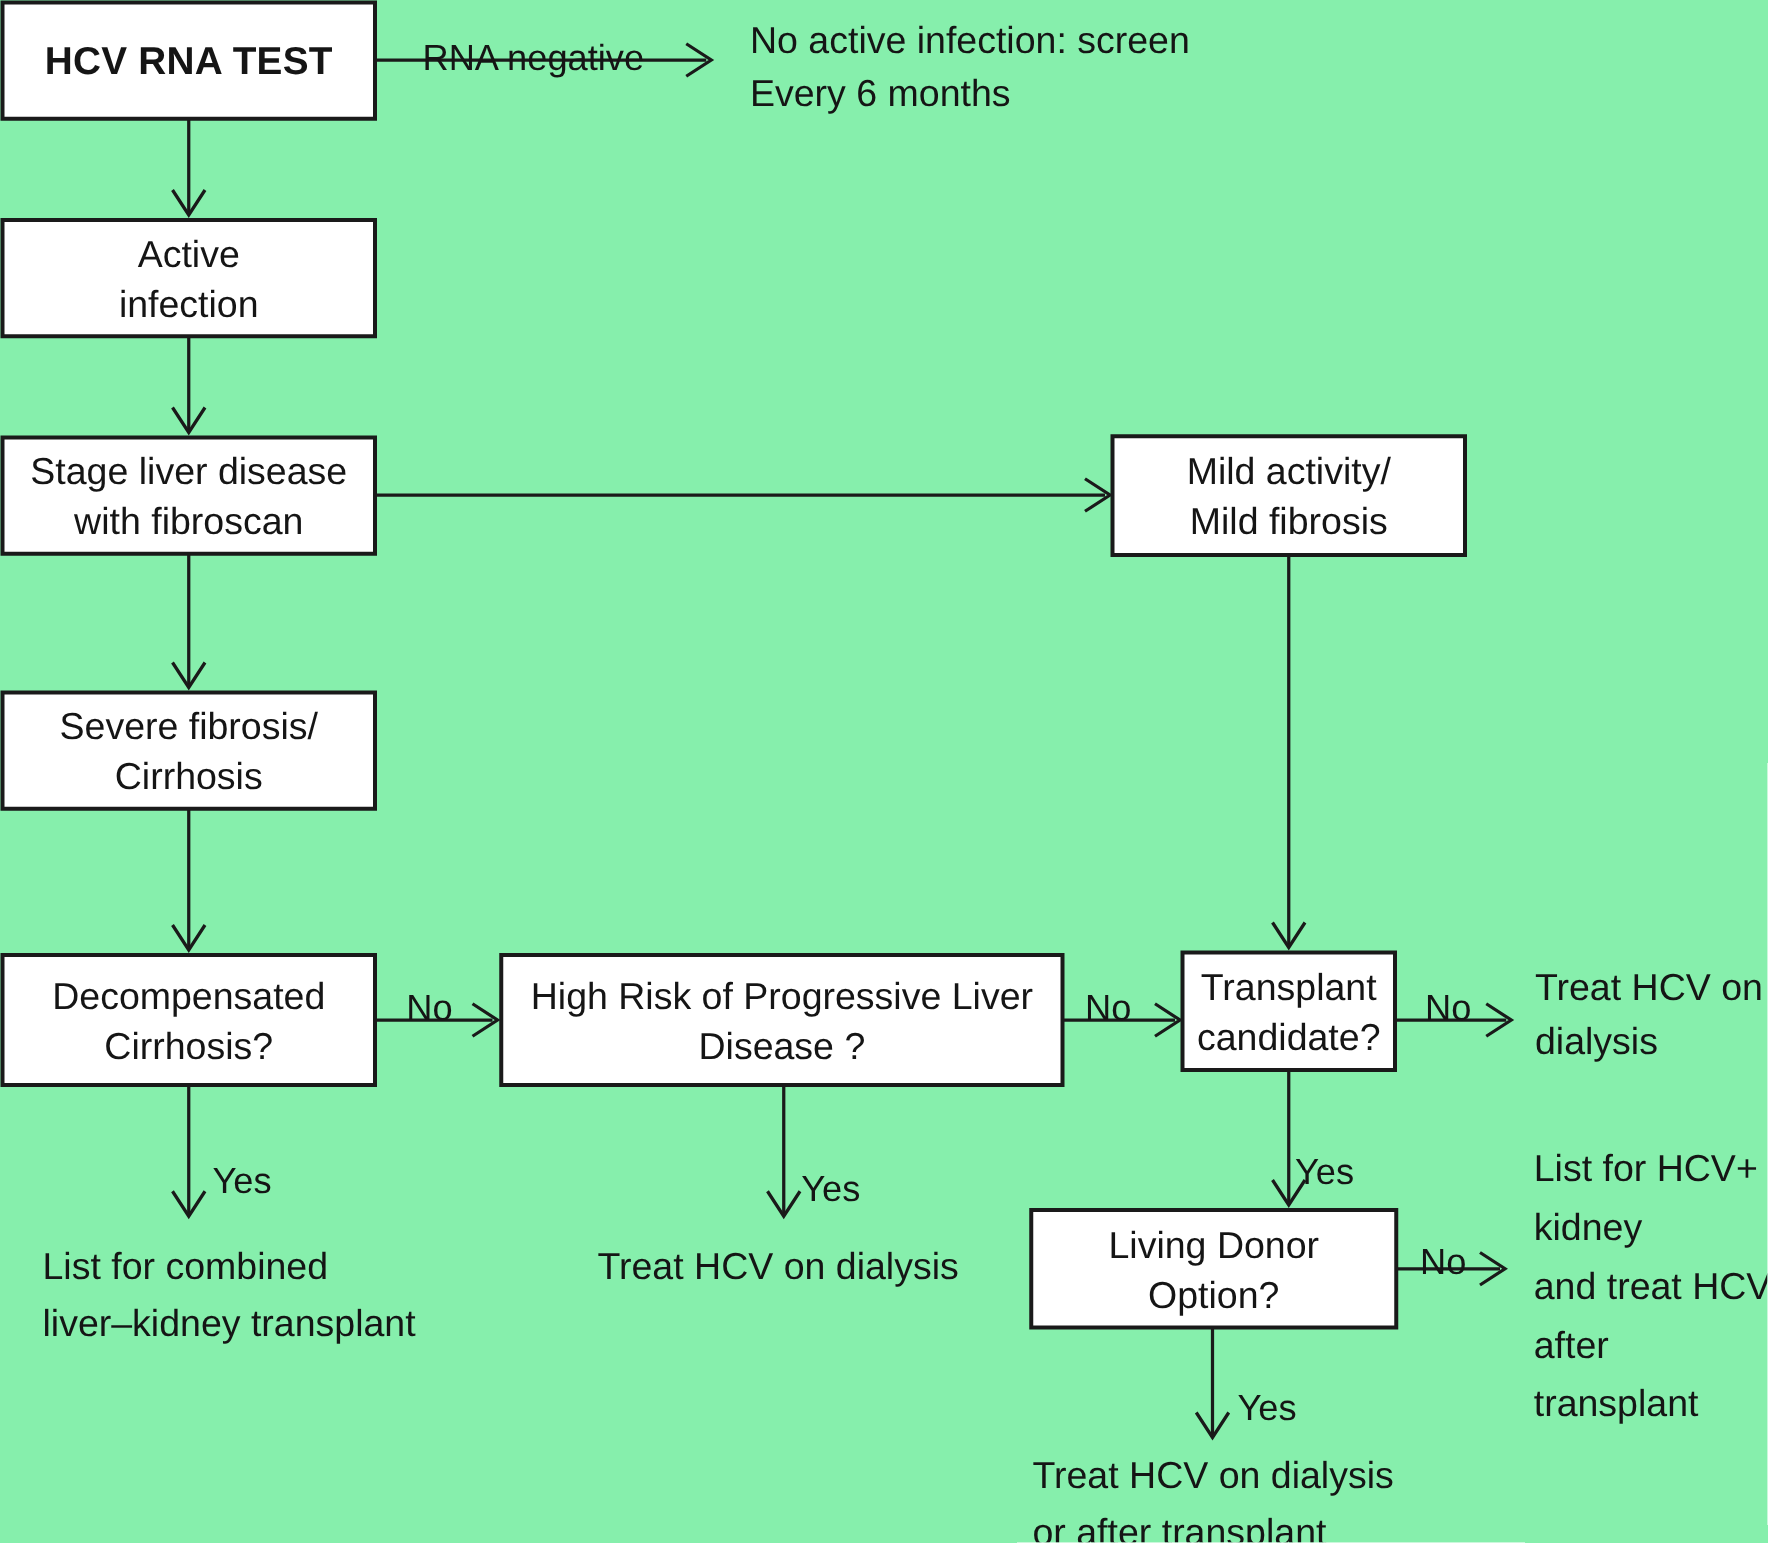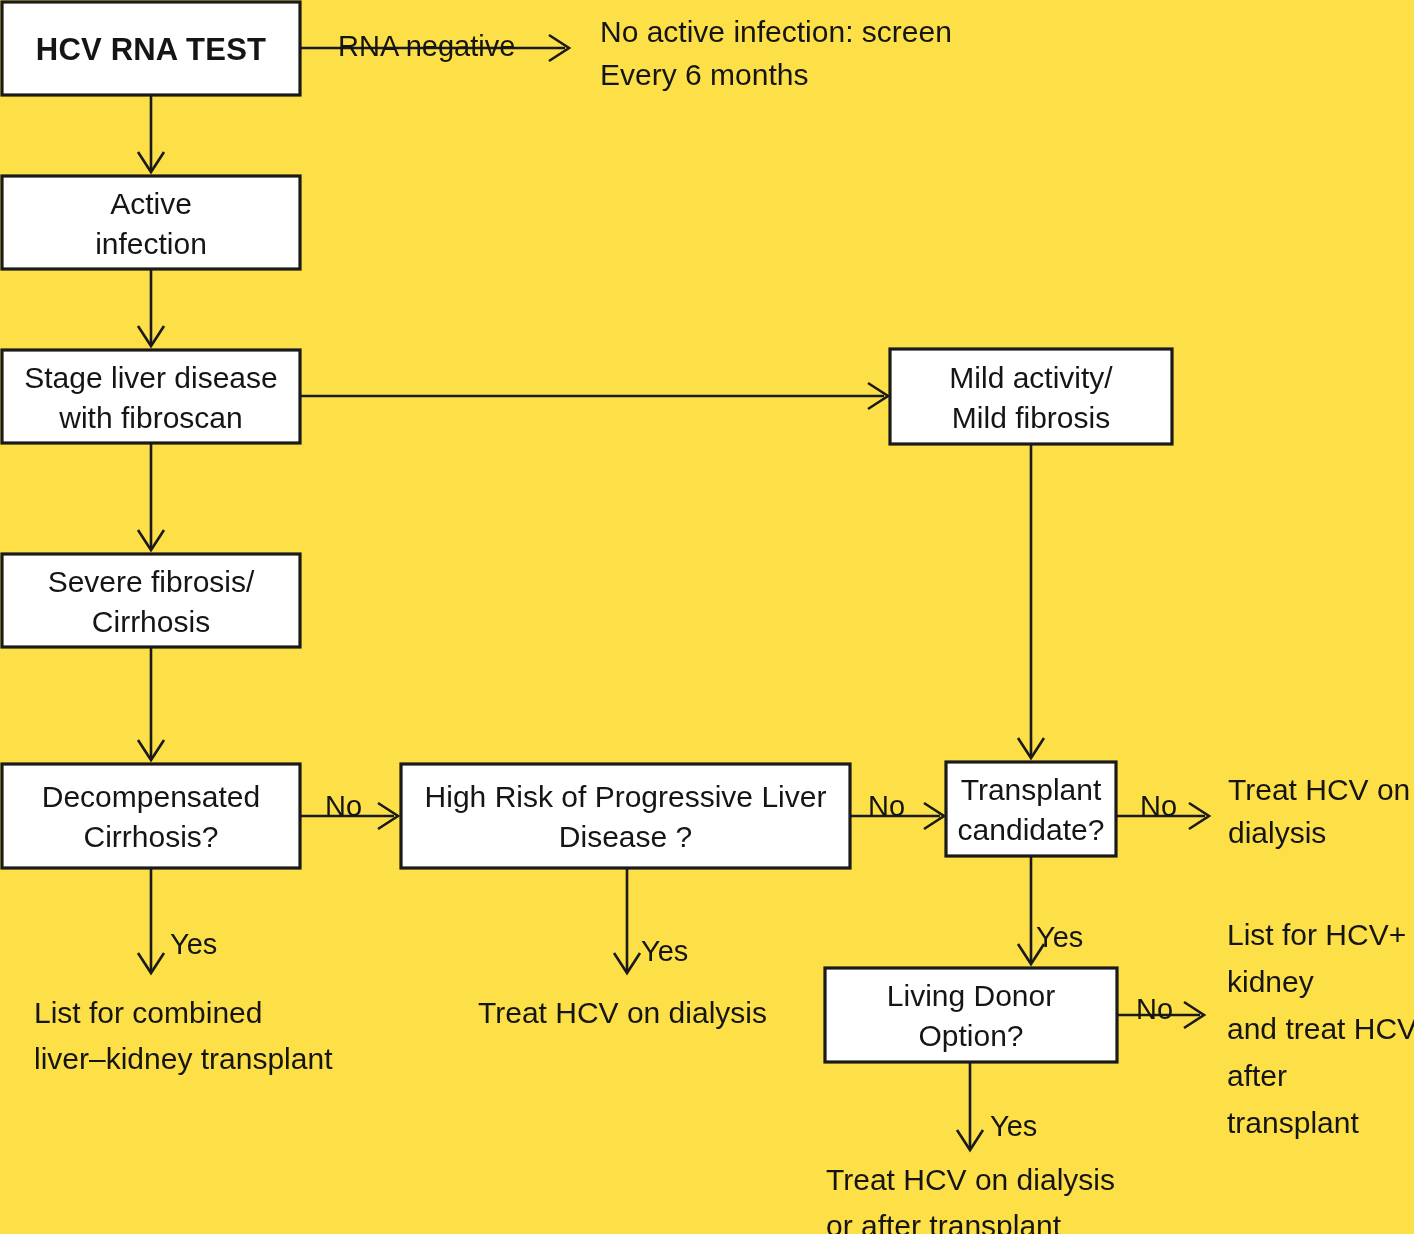--- a/index.html
+++ b/index.html
@@ -7,21 +7,21 @@
     padding: 0;
     background: #ffffff;
   }
   body {
     font-family: "Liberation Sans", sans-serif;
   }
   #flowchart-root {
     position: relative;
     width: 1414px;
     height: 1234px;
-    background: #fde047;
+    background: #86efac;
     overflow: hidden;
   }
   svg.diagram {
     display: block;
     width: 1414px;
     height: 1234px;
   }
   .node-box {
     fill: #ffffff;
     stroke: #1a1a1a;

